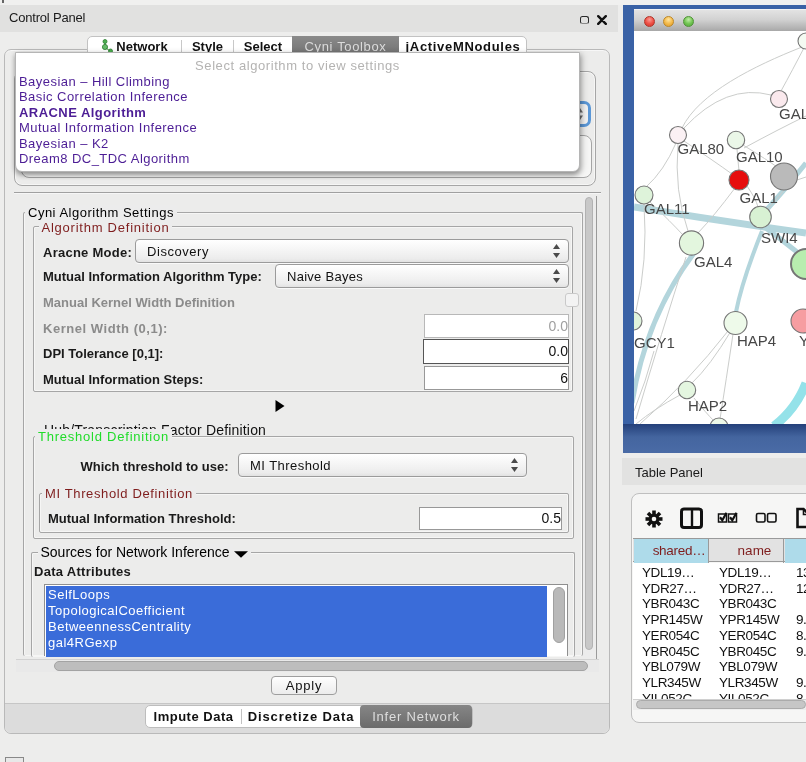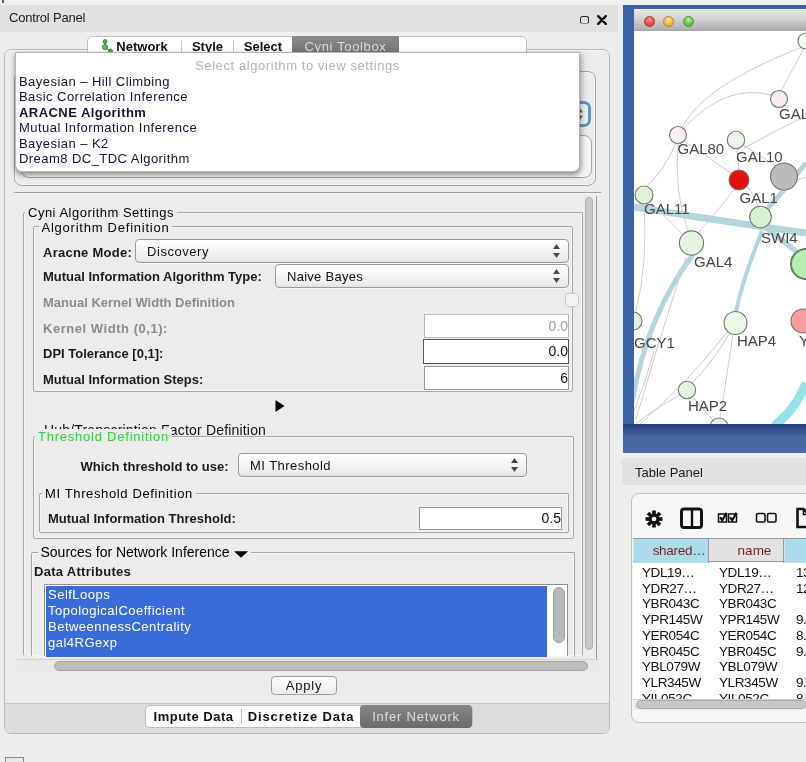--- a/index.html
+++ b/index.html
@@ -1,21 +1,21 @@
 <!DOCTYPE html>
 <html><head>
 <meta charset="utf-8">
 <style>
 * { margin:0; padding:0; box-sizing:border-box; }
 html,body { width:806px; height:762px; }
 body { position:relative; overflow:hidden; background:#ededec; font-family:"Liberation Sans", sans-serif; }
 .abs { position:absolute; }
 .b { font-weight:bold; }
 
-.blue { color:#000000; }
+.blue { color:#7f1d1d; }
 .lbl { font-size:13px; color:#1a1a1a; white-space:nowrap; }
 .gray { color:#8b8b8b !important; }
 .field { position:absolute; background:#fff; border:1px solid #989898; font-size:14px; text-align:right; color:#111; }
 .combo { position:absolute; border:1px solid #9b9b9b; border-radius:4px; background:linear-gradient(#ffffff, #ececec 85%, #e2e2e2); font-size:13px; color:#111; box-shadow:0 1px 0 rgba(255,255,255,.7); }
 .combo .tx { position:absolute; left:11px; top:4px; white-space:nowrap; }
 .groupbox { position:absolute; border:1px solid #a6a6a6; border-radius:2px; box-shadow:inset 0 0 0 1px rgba(255,255,255,.5); }
 .gtitle { position:absolute; font-size:13px; background:#ececec; padding:0 3px; white-space:nowrap; }
 </style>
 </head>
 <body>
@@ -39,20 +39,21 @@
         <circle cx="4" cy="8" r="2.6" fill="#66bb6a" stroke="#2e7d32" stroke-width="0.8"></circle>
         <circle cx="9.5" cy="12" r="2" fill="#4caf50" stroke="#2e7d32" stroke-width="0.8"></circle>
         <line x1="4" y1="4" x2="4" y2="6" stroke="#2e7d32" stroke-width="0.9"></line>
         <line x1="5.5" y1="9.5" x2="8.5" y2="11.5" stroke="#2e7d32" stroke-width="0.9"></line>
       </svg>Network</div>
   <div style="position:absolute;left:93px;top:3px;width:1px;height:14px;background:#c8c8c8;"></div>
   <div style="position:absolute;left:94px;top:0;width:51px;height:20px;text-align:center;line-height:20px;">Style</div>
   <div style="position:absolute;left:145px;top:3px;width:1px;height:14px;background:#c8c8c8;"></div>
   <div style="position:absolute;left:146px;top:0;width:58px;height:20px;text-align:center;line-height:20px;">Select</div>
   <div style="position:absolute;left:204px;top:-1px;width:107px;height:22px;text-align:center;line-height:22px;background:linear-gradient(#8a8a8a,#6f6f6f);color:#dcdcdc;font-weight:normal;letter-spacing:0.65px;">Cyni Toolbox</div>
+  <div style="position:absolute;left:311px;top:0;width:128px;height:20px;text-align:center;line-height:20px;letter-spacing:0.68px;">jActiveMNodules</div>
 </div>
 
 <div class="abs groupbox" style="left:14px;top:71px;width:582px;height:115px;border-radius:8px;"></div>
 <div class="abs" style="left:569px;top:101px;width:22px;height:26px;border:3px solid #5b97d6;border-radius:7px;background:#f2f2f2;">
     <svg width="8" height="12" viewBox="0 0 8 12" style="position:absolute;left:4px;top:4px;">
       <path d="M4 0 L7 4.5 L1 4.5 Z" fill="#6a6a6a"></path>
       <path d="M4 12 L7 7.5 L1 7.5 Z" fill="#6a6a6a"></path>
     </svg>
   </div>
 <div class="abs" style="left:21px;top:135px;width:571px;height:43px;border:1px solid #a5a5a5;border-radius:8px;background:#f6f6f5;"></div>
@@ -139,21 +140,21 @@
     <div style="position:absolute;left:3px;top:1.5px;font-size:13px;letter-spacing:0.49px;color:#fff;line-height:16.3px;">SelfLoops<br>TopologicalCoefficient<br>BetweennessCentrality<br>gal4RGexp</div>
     <div style="position:absolute;left:508px;top:2px;width:12px;height:56px;background:#b9b9b9;border:1px solid #a0a0a0;border-radius:6px;"></div>
   </div>
 
   <div class="abs" style="left:16px;top:659px;width:583px;height:13px;background:#e9e9e9;border-top:1px solid #d2d2d2;"></div>
   <div class="abs" style="left:54px;top:660.5px;width:534px;height:10px;background:#bdbdbd;border:1px solid #a3a3a3;border-radius:5px;"></div>
 </div>
 
 <div id="popup" class="abs" style="left:15px;top:52px;width:565px;height:120px;background:#fff;border:1px solid #b5b5b5;border-radius:0 0 7px 7px;box-shadow:0 3px 5px rgba(0,0,0,0.3), 2px 2px 7px rgba(0,0,0,0.2);">
   <div style="position:absolute;left:0;top:5px;width:100%;text-align:center;font-size:13px;letter-spacing:0.58px;color:#b4b3b2;">Select algorithm to view settings</div>
-  <div style="position:absolute;left:3px;top:20.5px;font-size:13px;letter-spacing:0.45px;color:#0f172a;line-height:15.5px;">Bayesian – Hill Climbing<br>Basic Correlation Inference<br><b>ARACNE Algorithm</b><br>Mutual Information Inference<br>Bayesian – K2<br>Dream8 DC_TDC Algorithm</div>
+  <div style="position:absolute;left:3px;top:20.5px;font-size:13px;letter-spacing:0.45px;color:#4c1d95;line-height:15.5px;">Bayesian – Hill Climbing<br>Basic Correlation Inference<br><b>ARACNE Algorithm</b><br>Mutual Information Inference<br>Bayesian – K2<br>Dream8 DC_TDC Algorithm</div>
 </div>
 
 <div id="bottom">
   <div class="abs" style="left:271px;top:676px;width:66px;height:19px;background:linear-gradient(#fefefe,#ececec);border:1px solid #9e9e9e;border-radius:4px;text-align:center;line-height:17px;font-size:13px;letter-spacing:0.8px;color:#111;">Apply</div>
 
   <div class="abs" style="left:5px;top:703px;width:604px;height:30px;background:#dcdcdc;border-top:1px solid #c6c6c6;border-radius:0 0 7px 7px;"></div>
   <div class="abs" style="left:145px;top:705px;width:328px;height:23px;background:#fff;border:1px solid #bdbdbd;border-radius:5px;font-size:13px;font-weight:bold;color:#111;">
     <div style="position:absolute;left:0;top:0;width:95px;height:21px;text-align:center;line-height:21px;letter-spacing:0.5px;">Impute Data</div>
     <div style="position:absolute;left:95px;top:3px;width:1px;height:15px;background:#c2c2c2;"></div>
     <div style="position:absolute;left:214px;top:-1px;width:112px;height:23px;text-align:center;line-height:23px;background:linear-gradient(#868686,#6b6b6b);color:#dedede;font-weight:normal;border-radius:4px;letter-spacing:0.8px;">Infer Network</div>

